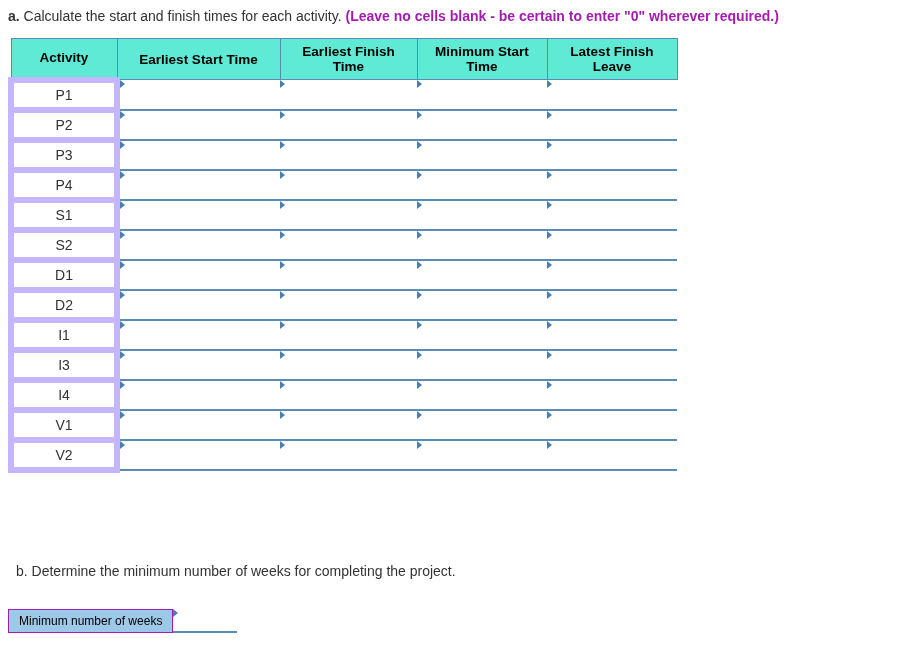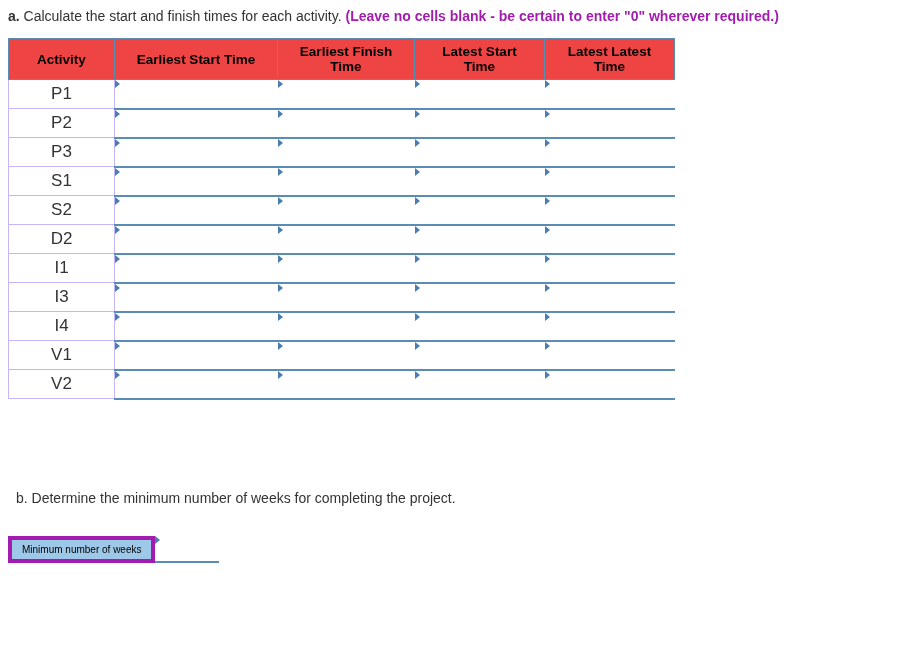--- a/index.html
+++ b/index.html
@@ -3,34 +3,34 @@
   <meta charset="utf-8">
   <style>
     * { margin: 0; padding: 0; box-sizing: border-box; }
     body { font-family: Arial, sans-serif; font-size: 14px; color: #333; background: #fff; padding: 8px; width: 903px; }
     .question { margin-bottom: 4px; }
     .question .label { font-weight: bold; }
     .warning { color: #a21caf; font-weight: bold; }
     .table-wrap { margin-top: 14px; }
     table { border-collapse: collapse; }
     th {
-      background: #ef4444;
+      background: #5eead4;
       border: 1px solid #5a8db5;
       padding: 5px 10px;
       font-weight: bold;
       text-align: center;
       color: #000;
       font-size: 13.5px;
     }
     td.activity-cell {
       background: #fff;
-      border: 1px solid #c4b5fd;
+      border: 6px solid #c4b5fd;
       text-align: center;
       padding: 4px 0;
-      font-size: 17px;
+      font-size: 14px;
       width: 106px;
       height: 25px;
     }
     td.input-cell {
       border: none;
       border-bottom: 2px solid #5a8db5;
       padding: 0;
       position: relative;
       height: 25px;
     }
@@ -46,23 +46,23 @@
     }
     .col-activity { width: 106px; }
     .col-est { width: 163px; }
     .col-eft { width: 137px; }
     .col-lst { width: 130px; }
     .col-lft { width: 130px; }
     .part-b { margin-top: 90px; padding-left: 8px; }
     .answer-row { margin-top: 30px; display: flex; align-items: stretch; }
     .answer-label {
       background: #9ec8e8;
-      border: 4px solid #a21caf;
+      border: 1px solid #a21caf;
       padding: 4px 10px;
-      font-size: 10px;
+      font-size: 12px;
       color: #000;
     }
     .answer-input {
       border: none;
       border-bottom: 2px solid #5a8db5;
       width: 64px;
       position: relative;
     }
   </style>
 </head>
@@ -74,22 +74,22 @@
   <span class="warning">(Leave no cells blank - be certain to enter "0" wherever required.)</span>
 </div>
 
 <div class="table-wrap">
   <table>
     <thead>
       <tr>
         <th class="col-activity">Activity</th>
         <th class="col-est">Earliest Start Time</th>
         <th class="col-eft">Earliest Finish Time</th>
-        <th class="col-lst">Latest Start Time</th>
-        <th class="col-lft">Latest Latest Time</th>
+        <th class="col-lst">Minimum Start Time</th>
+        <th class="col-lft">Latest Finish Leave</th>
       </tr>
     </thead>
     <tbody id="table-body">
     <tr>
           <td class="activity-cell">P1</td>
           <td class="input-cell col-est">
             <span class="tick"></span>
           </td>
           <td class="input-cell col-eft">
             <span class="tick"></span>
@@ -125,36 +125,66 @@
             <span class="tick"></span>
           </td>
           <td class="input-cell col-lst">
             <span class="tick"></span>
           </td>
           <td class="input-cell col-lft">
             <span class="tick"></span>
           </td>
         </tr>
         <tr>
+          <td class="activity-cell">P4</td>
+          <td class="input-cell col-est">
+            <span class="tick"></span>
+          </td>
+          <td class="input-cell col-eft">
+            <span class="tick"></span>
+          </td>
+          <td class="input-cell col-lst">
+            <span class="tick"></span>
+          </td>
+          <td class="input-cell col-lft">
+            <span class="tick"></span>
+          </td>
+        </tr>
+        <tr>
           <td class="activity-cell">S1</td>
           <td class="input-cell col-est">
             <span class="tick"></span>
           </td>
           <td class="input-cell col-eft">
             <span class="tick"></span>
           </td>
           <td class="input-cell col-lst">
             <span class="tick"></span>
           </td>
           <td class="input-cell col-lft">
             <span class="tick"></span>
           </td>
         </tr>
         <tr>
           <td class="activity-cell">S2</td>
+          <td class="input-cell col-est">
+            <span class="tick"></span>
+          </td>
+          <td class="input-cell col-eft">
+            <span class="tick"></span>
+          </td>
+          <td class="input-cell col-lst">
+            <span class="tick"></span>
+          </td>
+          <td class="input-cell col-lft">
+            <span class="tick"></span>
+          </td>
+        </tr>
+        <tr>
+          <td class="activity-cell">D1</td>
           <td class="input-cell col-est">
             <span class="tick"></span>
           </td>
           <td class="input-cell col-eft">
             <span class="tick"></span>
           </td>
           <td class="input-cell col-lst">
             <span class="tick"></span>
           </td>
           <td class="input-cell col-lft">

